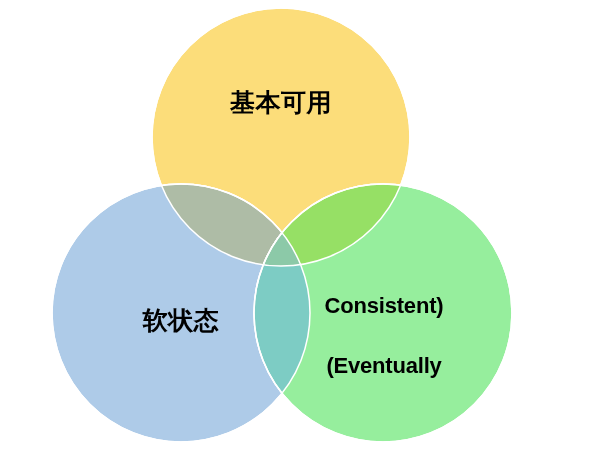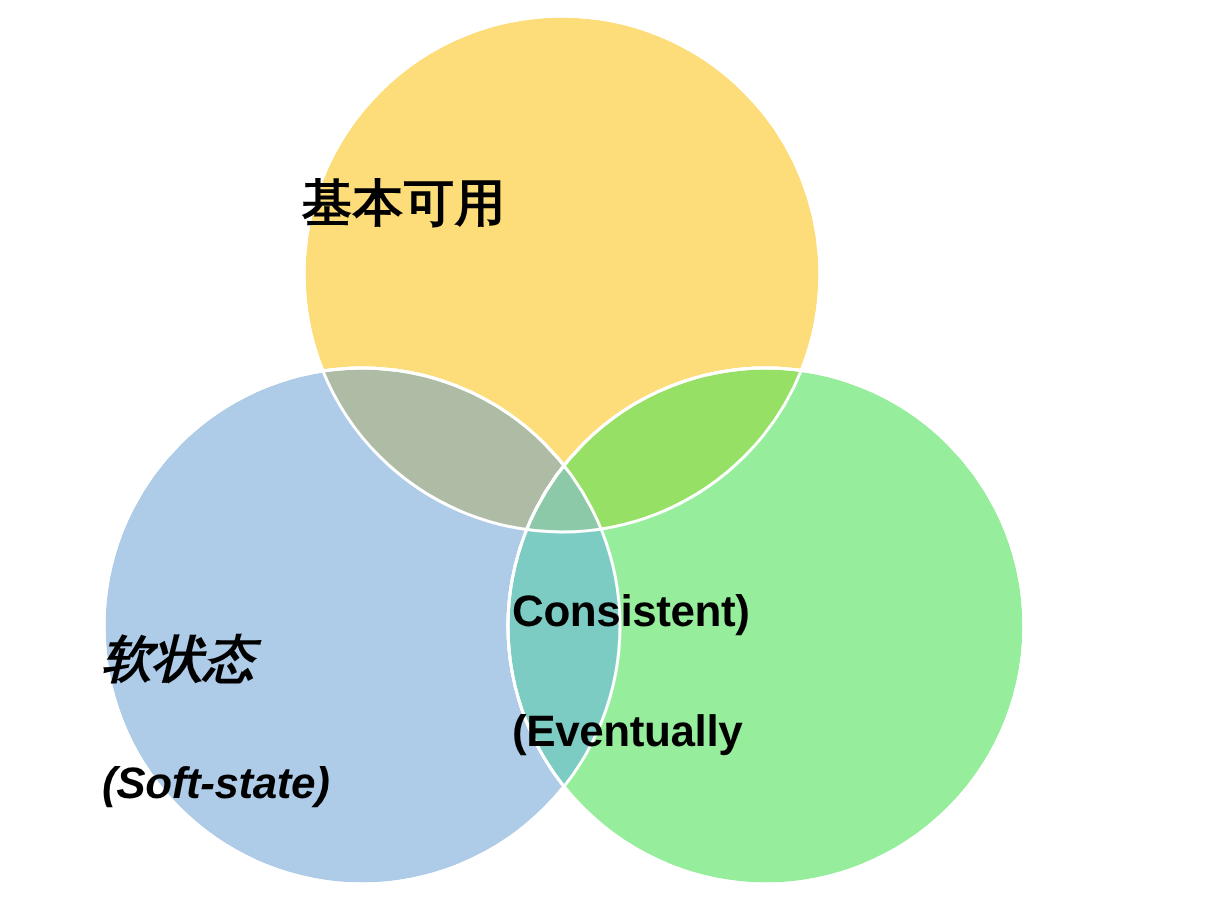--- a/index.html
+++ b/index.html
@@ -23,20 +23,21 @@
   #venn-svg {
     position: absolute;
     top: 0;
     left: 0;
     width: 612px;
     height: 461px;
     display: block;
   }
   .venn-label {
     position: absolute;
+    text-align: center;
     color: #000000;
     font-weight: bold;
     line-height: 1.12;
     white-space: pre;
     pointer-events: none;
     user-select: none;
   }
   .label-cn {
     font-size: 25px;
     letter-spacing: 0.5px;
@@ -45,23 +46,22 @@
     font-size: 22px;
     letter-spacing: -0.2px;
   }
   #label-basically-available {
     left: 151px;
     top: 52px;
     width: 260px;
   }
   #label-soft-state {
     left: 51px;
-    top: 280px;
+    top: 270px;
     width: 260px;
-    font-style: italic;
   }
   #label-eventually-consistent {
     left: 256px;
     top: 258px;
     width: 256px;
   }
 </style>
 </head>
 <body>
 
@@ -108,21 +108,20 @@
     <circle id="stroke-blue" cx="181" cy="313" r="129" fill="none" stroke="#FFFFFF" stroke-width="1.5"></circle>
     <circle id="stroke-green" cx="383" cy="313" r="129" fill="none" stroke="#FFFFFF" stroke-width="1.5"></circle>
   </svg>
 
   <div class="venn-label" id="label-basically-available">
     <div class="label-cn">基本可用</div>
   </div>
 
   <div class="venn-label" id="label-soft-state">
     <div class="label-cn">软状态</div>
-    <div class="label-en">(Soft-state)</div>
   </div>
 
   <div class="venn-label" id="label-eventually-consistent">
     <div class="label-en">Consistent)</div>
     <div class="label-en">(Eventually</div>
   </div>
 
 </div>
 
 </body></html>

